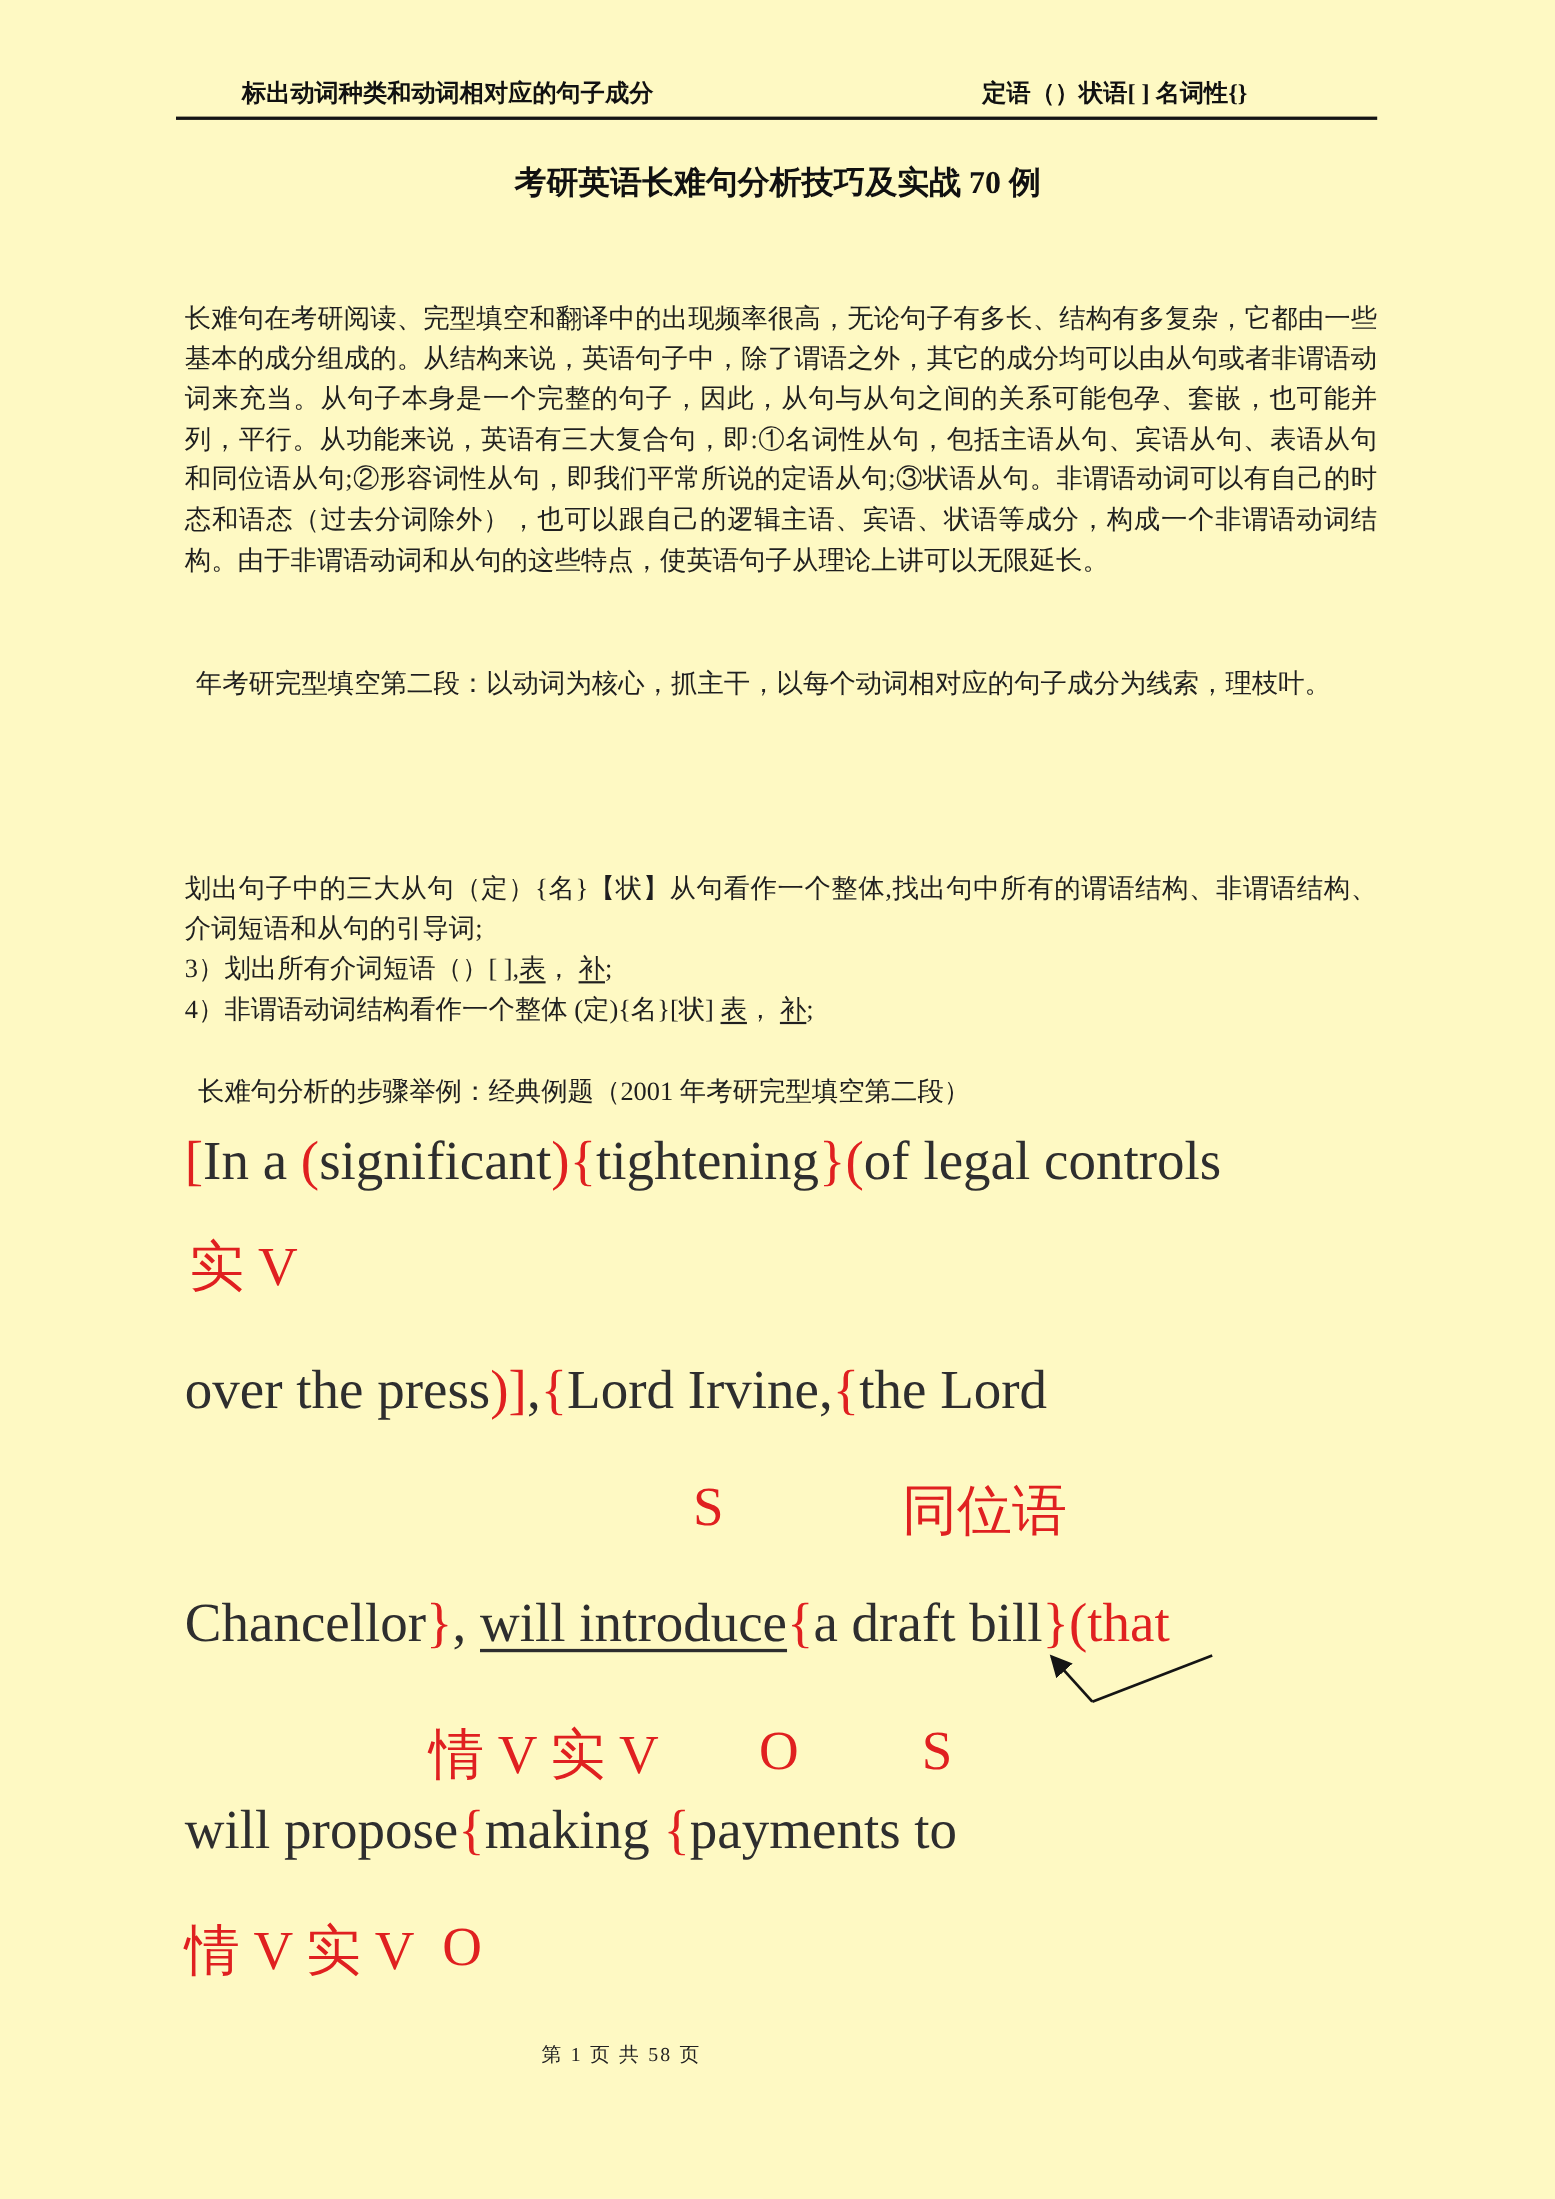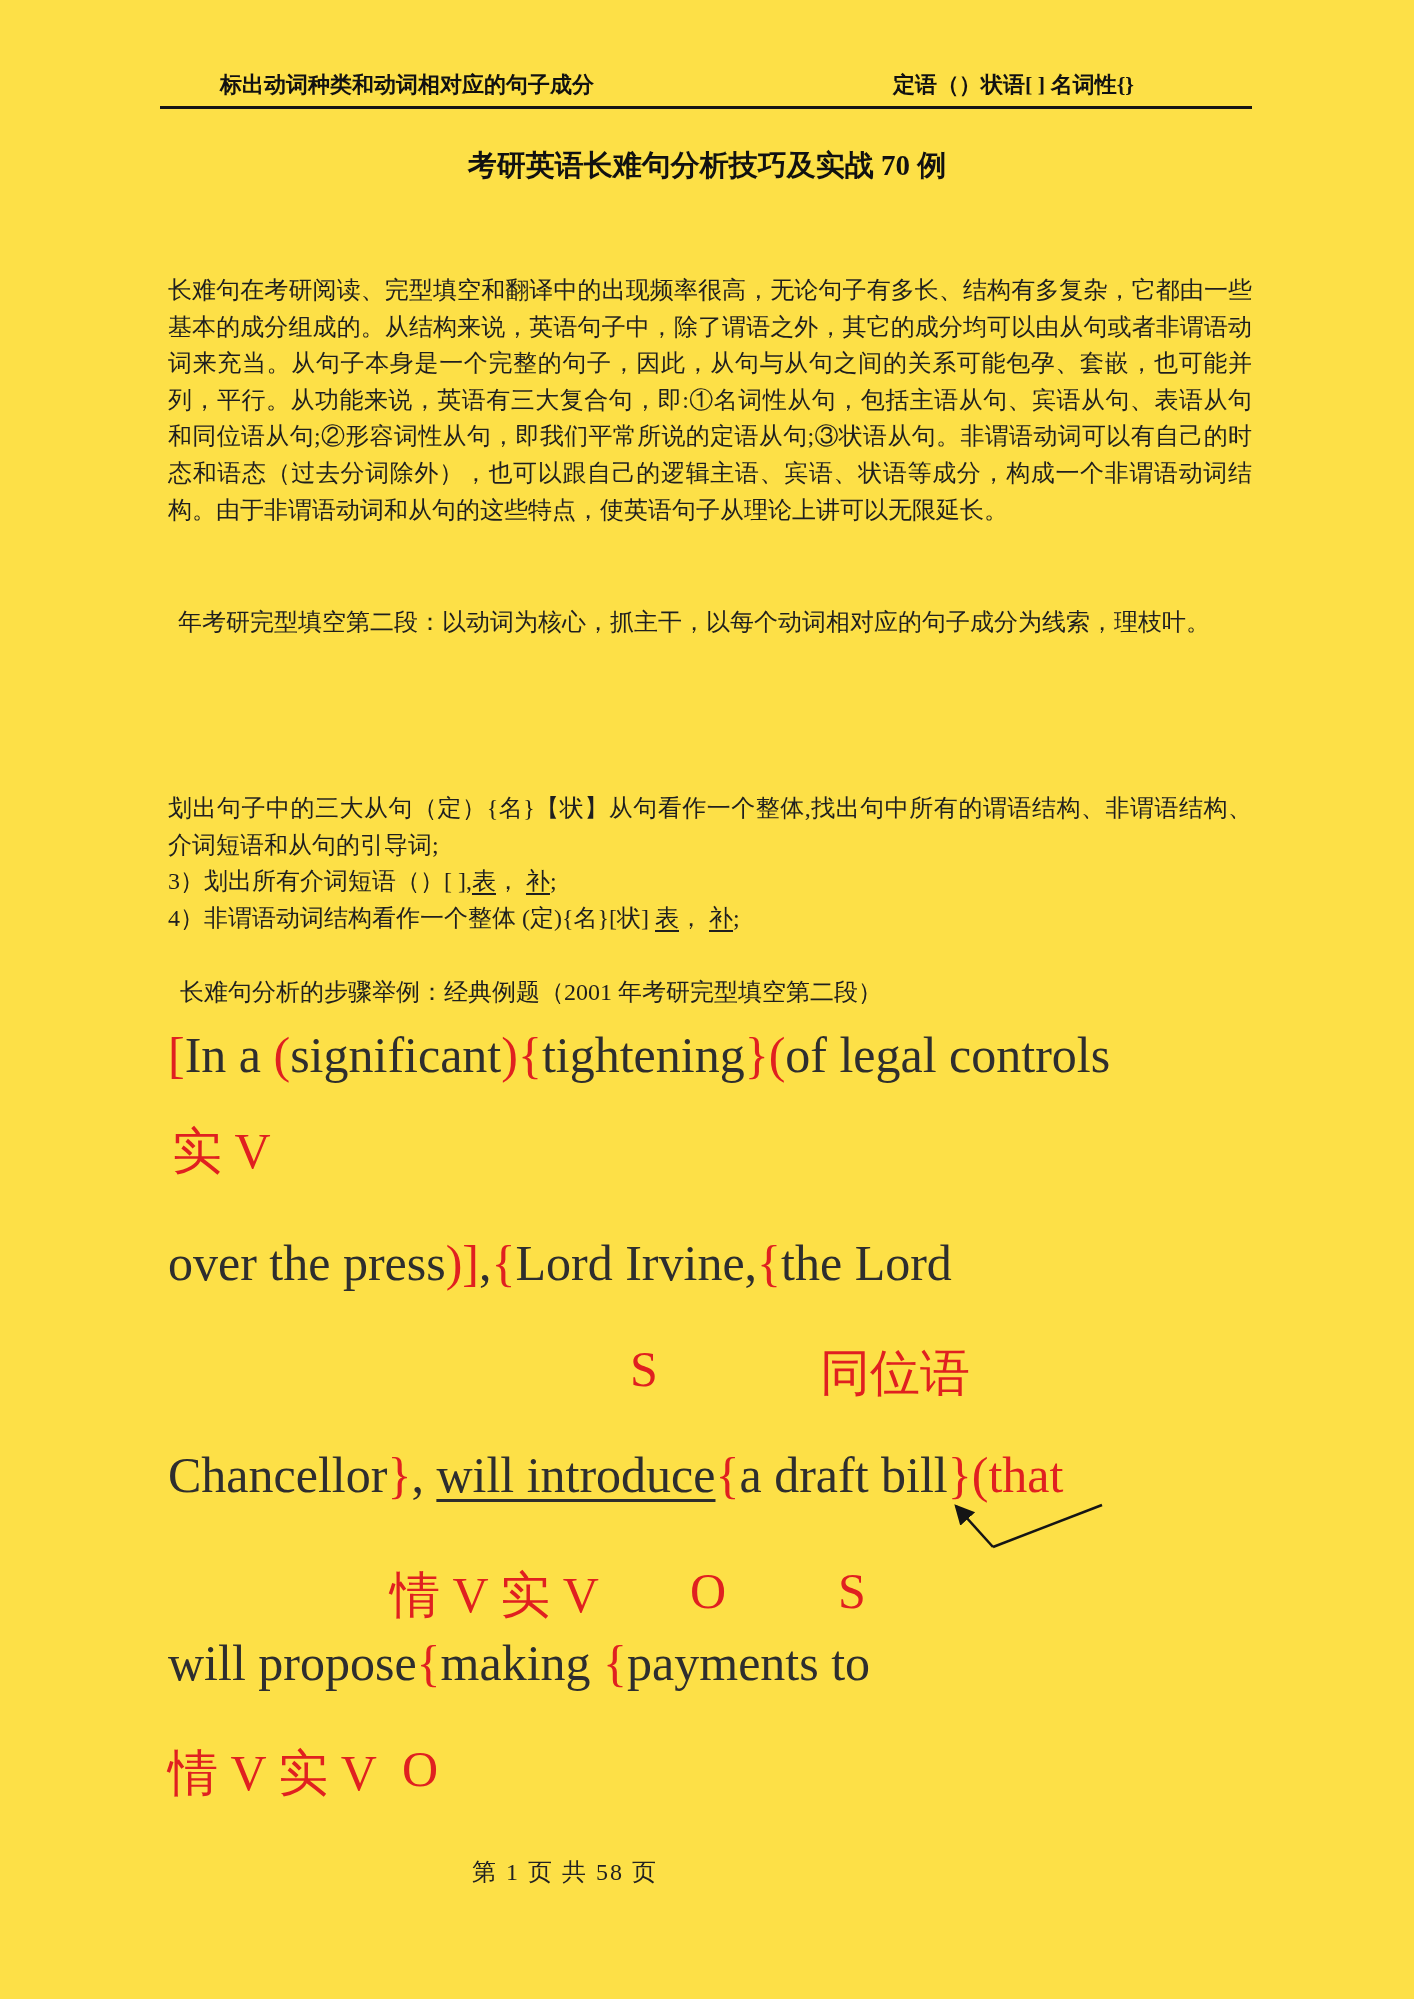--- a/index.html
+++ b/index.html
@@ -1,20 +1,20 @@
 <!DOCTYPE html>
 <html><head>
 <meta charset="utf-8">
 <style>
   * { margin:0; padding:0; box-sizing:border-box; }
   html,body { background:#ffffff; }
   .page {
     position:relative;
     width:1414px; height:1999px;
-    background:#fde047;
+    background:#fef9c3;
     font-family:"Liberation Serif","DejaVu Serif",serif;
     color:#1f1f1f;
     overflow:hidden;
     text-decoration:underline;
   }
   .header {
     position:absolute; left:162px; top:70px; width:1090px;
     display:flex; justify-content:space-between;
     font-size:22px; font-weight:bold; color:#111;
   }
@@ -60,21 +60,21 @@
     text-decoration-thickness:3px;
     text-underline-offset:7px;
     text-decoration-color:#2e2e2e;
   }
   .step3 .seg-underline, .step4 .seg-underline {
     text-decoration-thickness:2px; text-underline-offset:4px; text-decoration-color:#1f1f1f;
   }
   .arrow-svg { position:absolute; left:930px; top:1488px; }
   .footer {
     position:absolute; left:465px; top:1856px; width:200px;
-    font-size:24px; letter-spacing:2px; color:#222; text-align:center; white-space:nowrap;
+    font-size:18px; letter-spacing:2px; color:#222; text-align:center; white-space:nowrap;
   }
 </style>
 </head>
 <body>
 
 <div class="page">
 
   <div class="header">
     <span class="hl">标出动词种类和动词相对应的句子成分</span>
     <span class="hr">定语（）状语[ ] 名词性{}</span>

